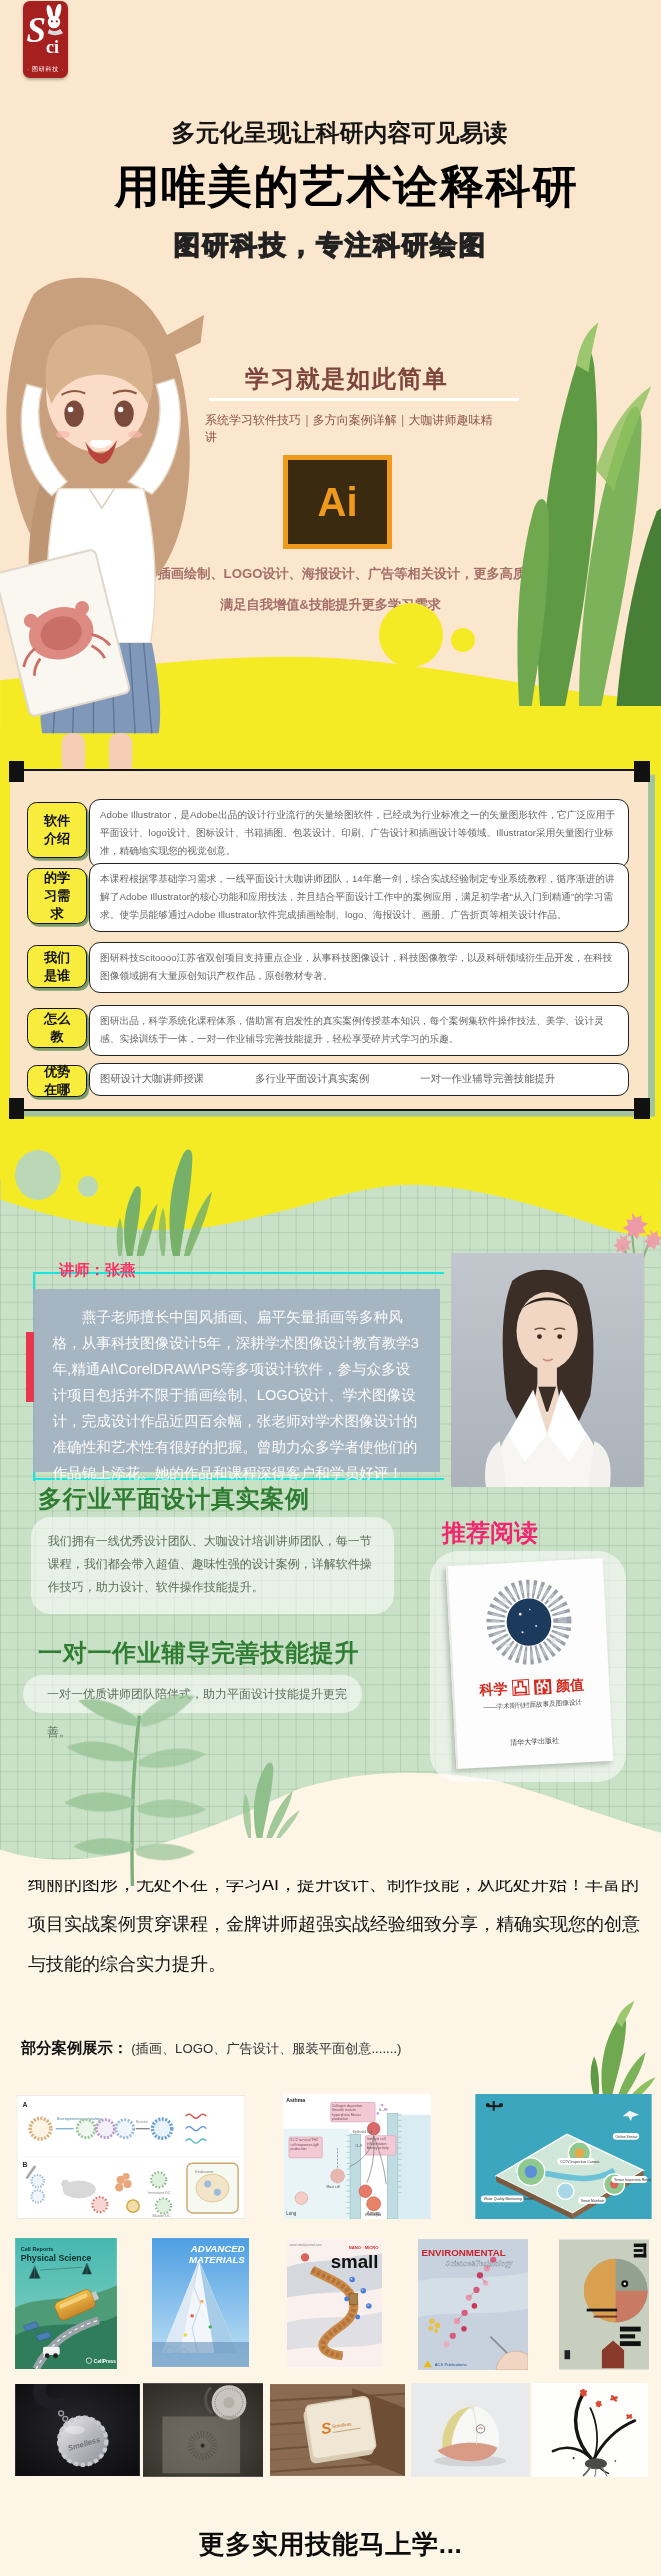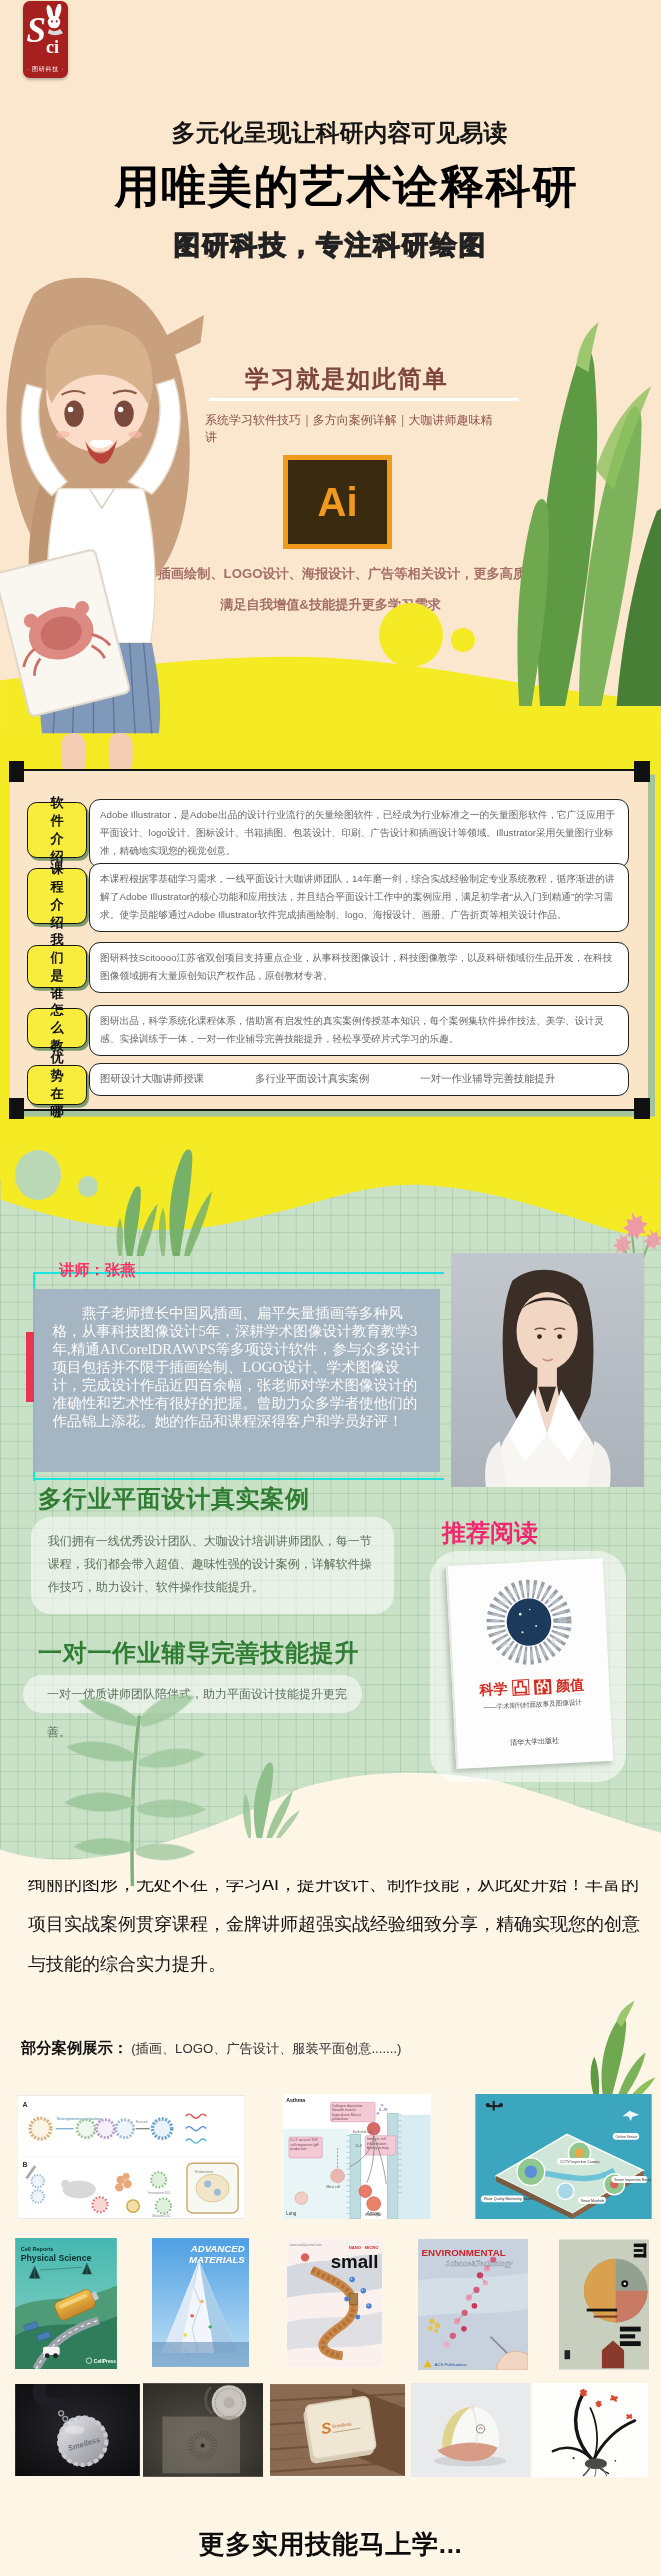--- a/index.html
+++ b/index.html
@@ -41,31 +41,31 @@
   
   .card{left:10.4px;top:769px;width:638px;height:338px;background:#FBE5C8;
         border-top:2.8px solid #141414;border-bottom:2.8px solid #141414;
         box-shadow:7px 5.6px 0 #A3C49C;z-index:7;}
   .sq{position:absolute;width:15.3px;height:21px;background:#111;}
   .sq.tl{left:-1.4px;top:-10.4px}.sq.tr{right:-1.4px;top:-10.4px}
   .sq.bl{left:-1.4px;bottom:-10.4px}.sq.br{right:-1.4px;bottom:-10.4px}
   .rlabel{position:absolute;left:16.7px;width:60px;background:#F8ED3D;border:1.4px solid #141414;
         border-radius:9.7px;box-shadow:2.1px 2.8px 0 #7C9B6E;display:flex;align-items:center;
         justify-content:center;font-size:13.2px;font-weight:bold;color:#111;text-align:center;
-        box-sizing:border-box;padding:19px;}
+        box-sizing:border-box;padding:10px;}
   .rbox{position:absolute;left:79px;width:540px;background:#fff;border:1.4px solid #222;
         border-radius:11px;box-sizing:border-box;padding:6.3px 9.7px;font-size:9.7px;
         line-height:18px;color:#666;}
   .adv{display:flex;gap:51px;white-space:nowrap;}
   
   .cyan{background:#18E5E0;z-index:3;}
   .t-label{left:59px;top:1260px;font-size:15.3px;font-weight:bold;color:#FF2E63;z-index:4;}
   .bio{left:33px;top:1289px;width:407px;height:183px;background:rgba(164,178,194,.93);
-        box-sizing:border-box;padding:15.3px 19.5px 11px;font-size:14.6px;line-height:18px;
-        color:#FCFCFC;text-indent:2em;z-index:3;font-family:Liberation Serif, serif;}
+        box-sizing:border-box;padding:15.3px 19.5px 11px;font-size:14.6px;line-height:26px;
+        color:#FCFCFC;text-indent:2em;z-index:3;}
   .redbar{left:26px;top:1332px;width:7.7px;height:70px;background:#E8364F;z-index:4;}
   .photo{left:451px;top:1253px;width:193px;height:234px;z-index:3;}
   
   .g-head{font-size:24px;font-weight:bold;color:#2F7D32;letter-spacing:0.7px;z-index:3;}
   .g-panel{background:rgba(255,255,255,.55);border-radius:19.5px;box-sizing:border-box;
         color:#5C6E5C;z-index:3;}
   .pink-head{left:442px;top:1517px;font-size:24px;font-weight:bold;color:#F2266E;z-index:3;}
   .book-panel{left:430px;top:1551px;width:196px;height:231px;background:rgba(255,255,255,.55);
         border-radius:28px;z-index:3;}
   .book{position:absolute;left:21px;top:11px;width:155px;height:203px;background:#FDFDFD;
@@ -189,21 +189,21 @@
 
   <div class="abs card">
     <span class="sq tl"></span>
     <span class="sq tr"></span>
     <span class="sq bl"></span>
     <span class="sq br"></span>
 
     <div class="rlabel" style="top:31px;height:56px">软件介绍</div>
     <div class="rbox" style="top:28px">Adobe Illustrator，是Adobe出品的设计行业流行的矢量绘图软件，已经成为行业标准之一的矢量图形软件，它广泛应用于平面设计、logo设计、图标设计、书籍插图、包装设计、印刷、广告设计和插画设计等领域。Illustrator采用矢量图行业标准，精确地实现您的视觉创意。</div>
 
-    <div class="rlabel" style="top:97px;height:56px">课程介绍</div>
+    <div class="rlabel" style="top:97px;height:56px">的学习需求</div>
     <div class="rbox" style="top:92px">本课程根据零基础学习需求，一线平面设计大咖讲师团队，14年磨一剑，综合实战经验制定专业系统教程，循序渐进的讲解了Adobe Illustrator的核心功能和应用技法，并且结合平面设计工作中的案例应用，满足初学者“从入门到精通”的学习需求。使学员能够通过Adobe Illustrator软件完成插画绘制、logo、海报设计、画册、广告折页等相关设计作品。</div>
 
     <div class="rlabel" style="top:174px;height:43px">我们是谁</div>
     <div class="rbox" style="top:171px">图研科技Scitoooo江苏省双创项目支持重点企业，从事科技图像设计，科技图像教学，以及科研领域衍生品开发，在科技图像领域拥有大量原创知识产权作品，原创教材专著。</div>
 
     <div class="rlabel" style="top:237px;height:40px">怎么教</div>
     <div class="rbox" style="top:234px">图研出品，科学系统化课程体系，借助富有启发性的真实案例传授基本知识，每个案例集软件操作技法、美学、设计灵感、实操训练于一体，一对一作业辅导完善技能提升，轻松享受碎片式学习的乐趣。</div>
 
     <div class="rlabel" style="top:294px;height:32px">优势在哪</div>
     <div class="rbox adv" style="top:292px;font-size:10.4px">

